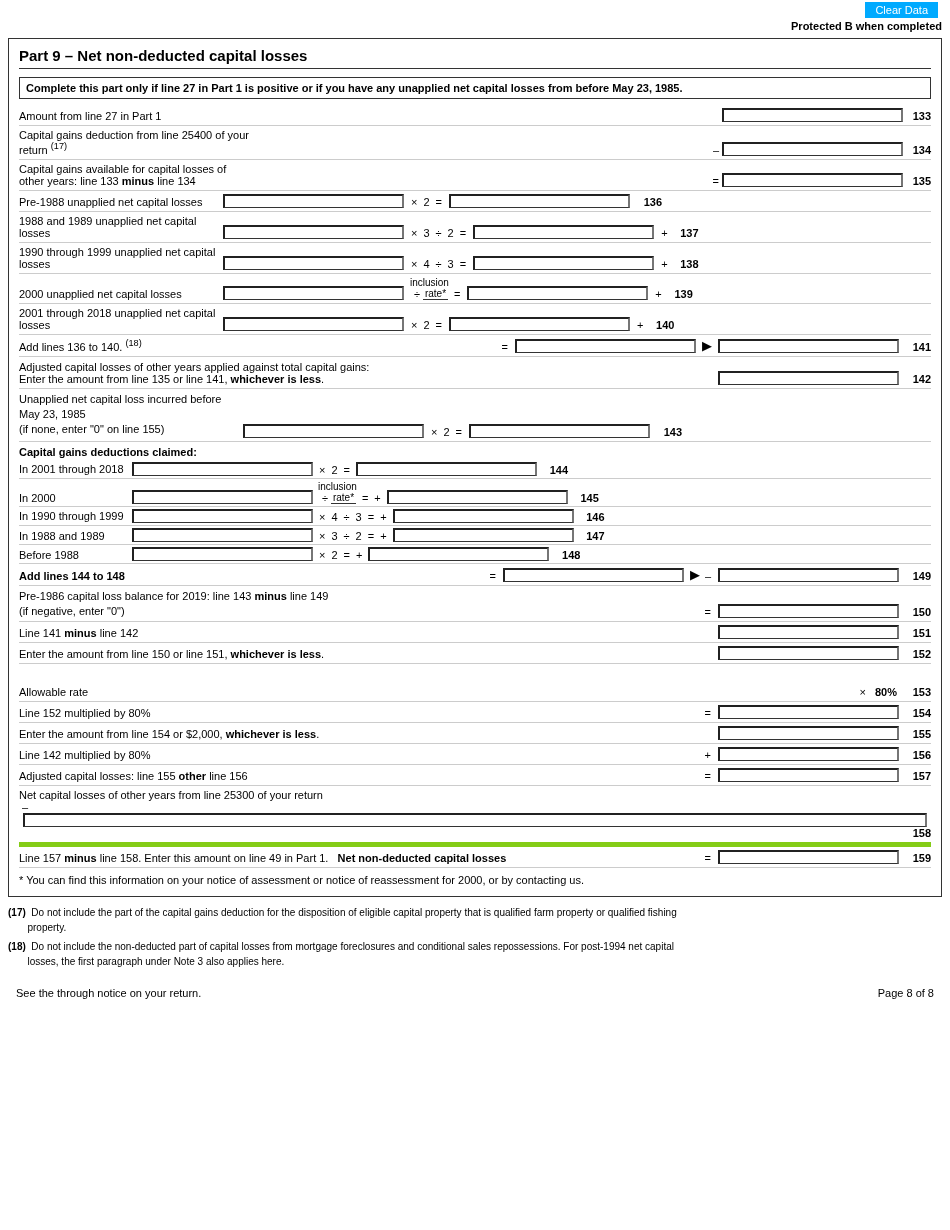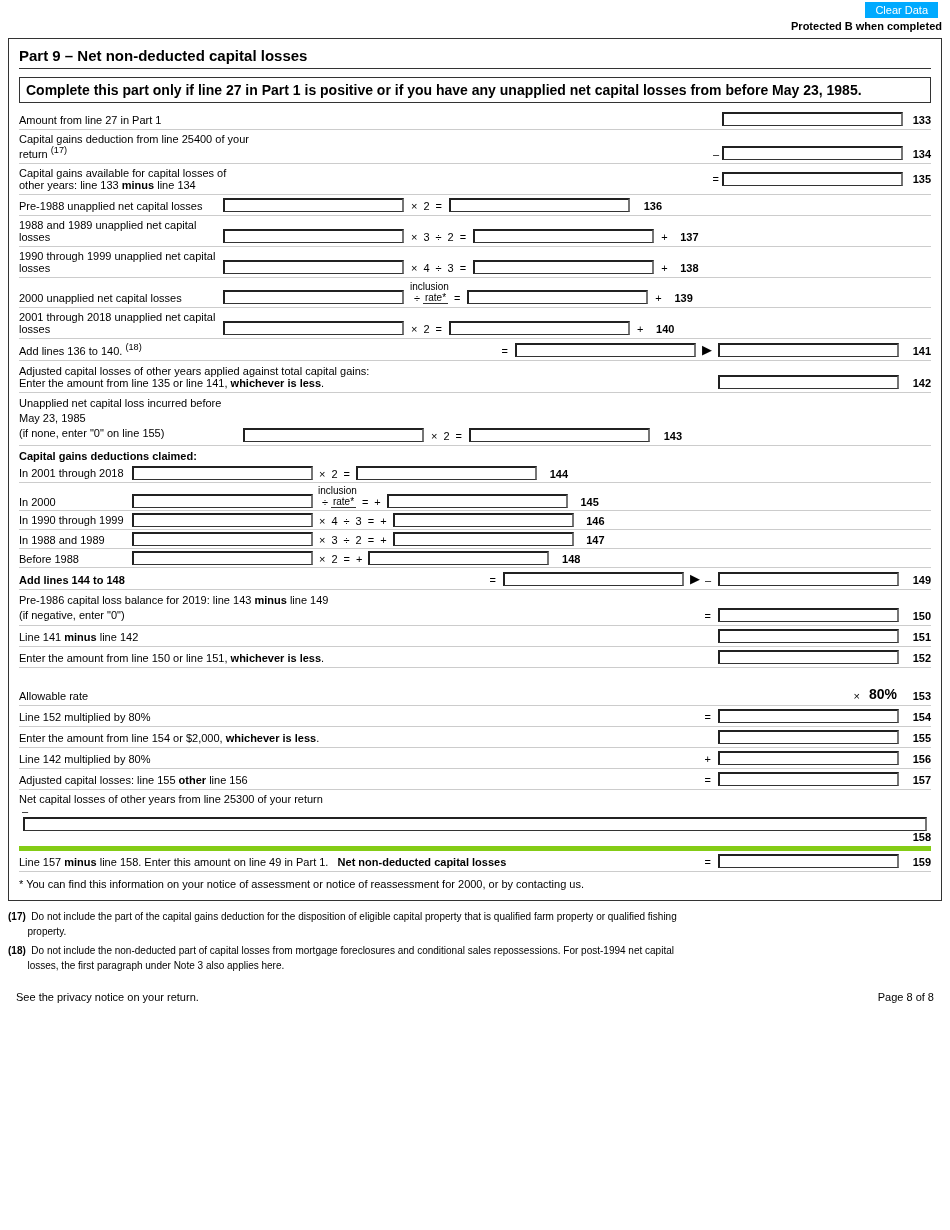--- a/index.html
+++ b/index.html
@@ -40,21 +40,21 @@
       padding: 8px 10px;
     }
     .part-title {
       font-size: 15px;
       font-weight: bold;
       border-bottom: 1.5px solid #333;
       padding-bottom: 4px;
       margin-bottom: 8px;
     }
     .instructions {
-      font-size: 14px;
+      font-size: 11px;
       font-weight: bold;
       border: 1px solid #333;
       padding: 4px 6px;
       margin-bottom: 6px;
     }
     .input-line {
       display: inline-block;
       border-bottom: 1px solid #333;
       min-width: 80px;
       height: 14px;
@@ -104,21 +104,21 @@
   </div>
 
   <div style="display:flex;align-items:flex-end;padding:3px 0;border-bottom:1px solid #ccc;justify-content:center;">
     <div style="flex:1;">Capital gains deduction from line 25400 of your return <sup>(17)</sup></div>
     <div style="flex:2;"></div>
     <span class="operator">–</span>
     <input class="input-line xl" style="background: transparent;">
     <span class="line-number">134</span>
   </div>
 
-  <div style="display:flex;align-items:center;padding:3px 0;border-bottom:1px solid #ccc;">
+  <div style="display:flex;align-items:flex-end;padding:3px 0;border-bottom:1px solid #ccc;">
     <div style="flex:1;">Capital gains available for capital losses of other years: line 133 <strong>minus</strong> line 134</div>
     <div style="flex:2;"></div>
     <span class="operator">=</span>
     <input class="input-line xl" style="background: transparent;">
     <span class="line-number">135</span>
   </div>
 
   <div style="display:flex;align-items:flex-end;padding:3px 0;border-bottom:1px solid #ccc;">
     <div style="flex:0 0 200px;">Pre-1988 unapplied net capital losses</div>
     <input class="input-line md" style="background: transparent; margin: 0px 4px;">
@@ -312,21 +312,21 @@
 
   <div style="display:flex;align-items:flex-end;padding:3px 0;border-bottom:1px solid #ccc;">
     <div style="flex:1;">Enter the amount from line 150 or line 151, <strong>whichever is less</strong>.</div>
     <input class="input-line xl" style="background: transparent; margin: 0px 4px;">
     <span class="line-number">152</span>
   </div>
 
   <div style="display:flex;align-items:flex-end;padding:3px 0;border-bottom:1px solid #ccc;">
     <div style="flex:1;margin-top:19px;">Allowable rate</div>
     <span class="operator">×</span>
-    <span style="font-size:14px;padding:0 6px;font-weight:bold;">80%</span>
+    <span style="font-size:11px;padding:0 6px;font-weight:bold;">80%</span>
     <span class="line-number">153</span>
   </div>
 
   <div style="display:flex;align-items:flex-end;padding:3px 0;border-bottom:1px solid #ccc;">
     <div style="flex:1;">Line 152 multiplied by 80%</div>
     <span class="operator">=</span>
     <input class="input-line xl" style="background: transparent; margin: 0px 4px;">
     <span class="line-number">154</span>
   </div>
 
@@ -367,15 +367,15 @@
   <div style="padding:6px 0 2px 0;font-size:11px;">* You can find this information on your notice of assessment or notice of reassessment for 2000, or by contacting us.</div>
 
 </div>
 
 <div class="footnote-section">
   <p><strong>(17)</strong>&nbsp; Do not include the part of the capital gains deduction for the disposition of eligible capital property that is qualified farm property or qualified fishing<br>&nbsp;&nbsp;&nbsp;&nbsp;&nbsp;&nbsp;&nbsp;property.</p>
   <p><strong>(18)</strong>&nbsp; Do not include the non-deducted part of capital losses from mortgage foreclosures and conditional sales repossessions. For post-1994 net capital<br>&nbsp;&nbsp;&nbsp;&nbsp;&nbsp;&nbsp;&nbsp;losses, the first paragraph under Note 3 also applies here.</p>
 </div>
 
 <div style="display:flex;justify-content:space-between;padding:8px 16px;margin-top:10px;">
-  <div>See the privacy notice on your return.</div>
+  <div>See the through notice on your return.</div>
   <div>Page 8 of 8</div>
 </div>
 
 </body></html>

